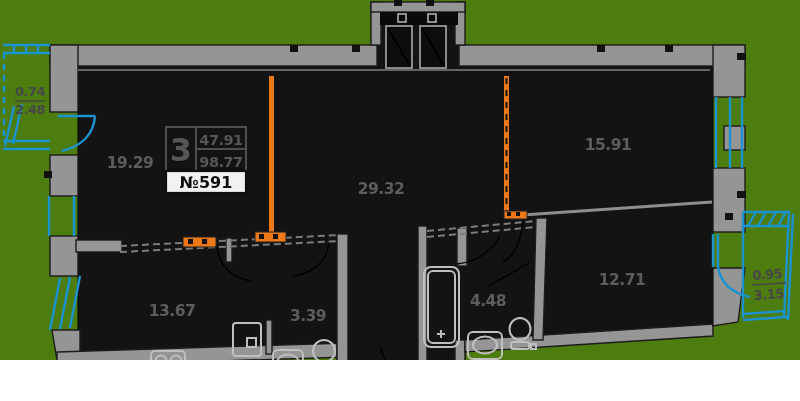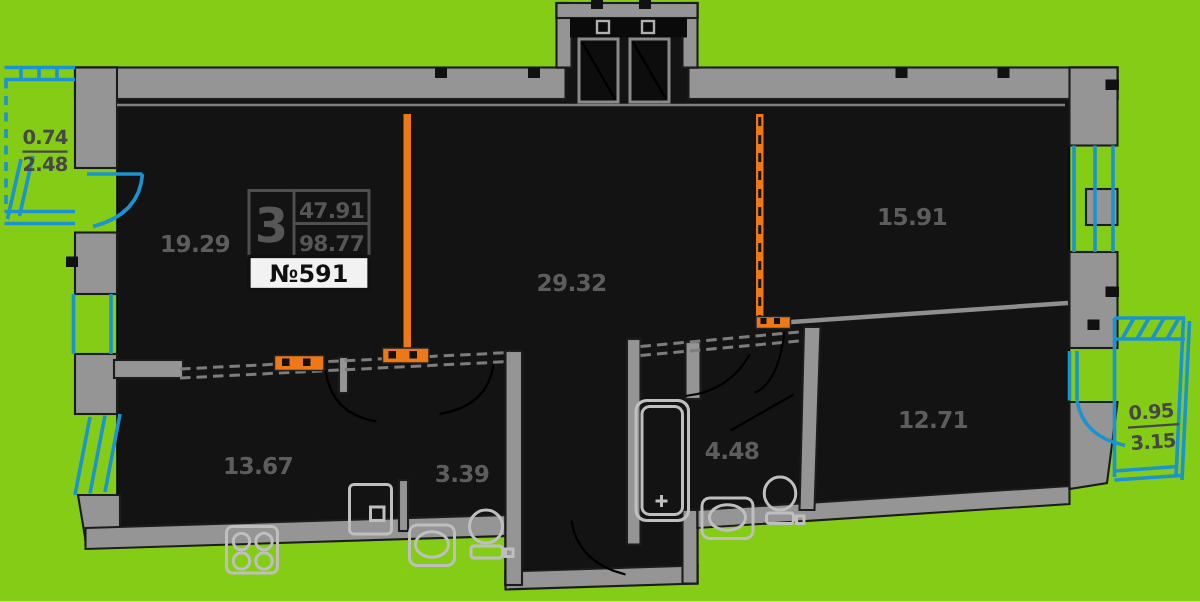--- a/index.html
+++ b/index.html
@@ -1,16 +1,16 @@
 <!DOCTYPE html>
 <html><head>
 <meta charset="utf-8">
 <style>
   html,body{margin:0;padding:0;background:#ffffff;}
-  .stage{position:relative;width:800px;height:401px;background:#84cc16;overflow:hidden;
+  .stage{position:relative;width:800px;height:360px;background:#4d7c0f;overflow:hidden;
          font-family:"DejaVu Sans","Liberation Sans",sans-serif;}
   svg{position:absolute;left:0;top:0;}
   text{font-family:"DejaVu Sans","Liberation Sans",sans-serif;}
   .room-label{font-size:15.5px;font-weight:bold;fill:#5d5d5d;letter-spacing:-0.5px;}
   .balc-label{font-size:13px;font-weight:bold;fill:#474747;letter-spacing:-0.5px;}
   .info-num{font-size:14.5px;font-weight:bold;fill:#565656;letter-spacing:-0.5px;}
   .info-big{font-size:32px;font-weight:bold;fill:#565656;}
   .info-unit{font-size:16px;font-weight:bold;fill:#101010;}
   .wall{fill:#959595;stroke:#1c1c1c;stroke-width:1.4;}
   .wallthin{stroke:#8f8f8f;stroke-width:3;}

